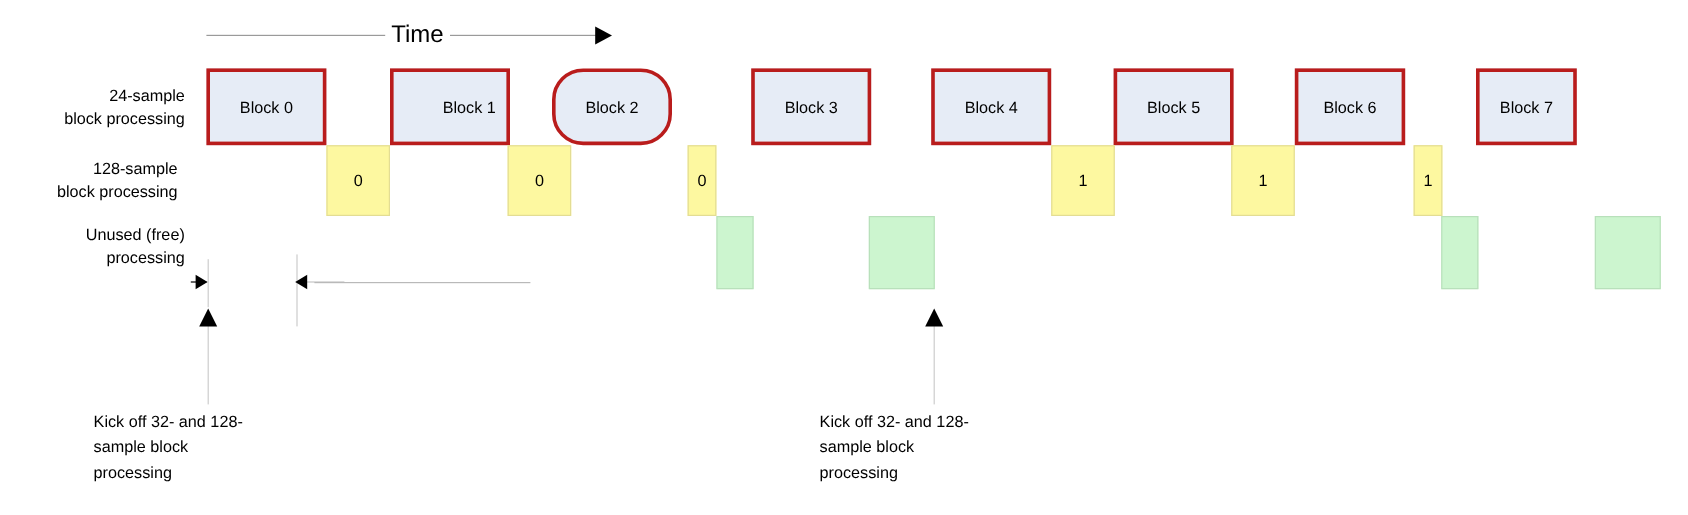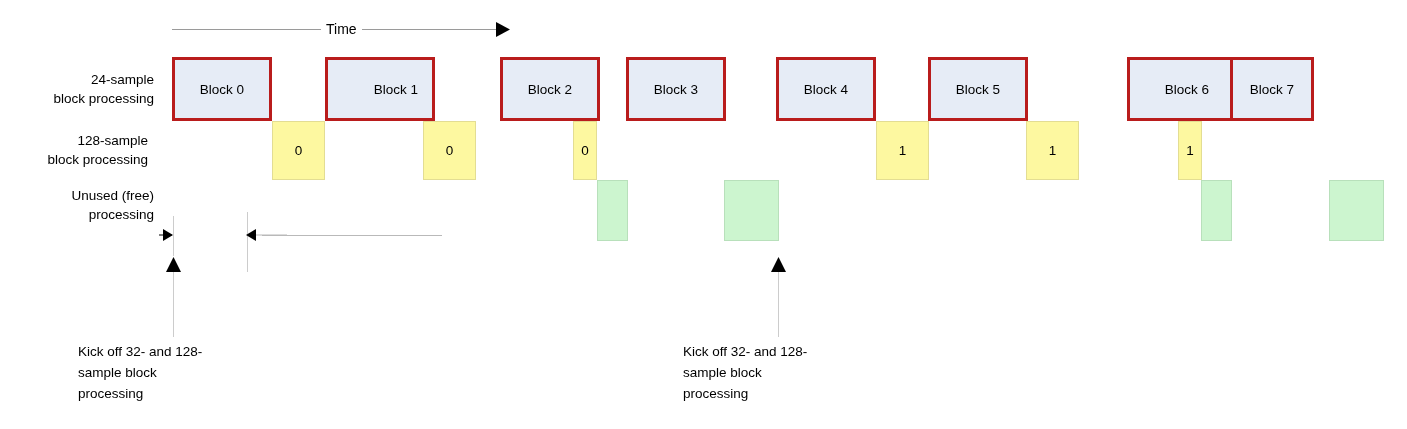--- a/index.html
+++ b/index.html
@@ -44,21 +44,21 @@
     background: #ccf5cf;
     border: 1px solid #b8e0bb;
   }
   .time-axis {
     position: absolute;
     height: 1px;
     background: #9a9a9a;
   }
   .time-word {
     position: absolute;
-    font-size: 14px;
+    font-size: 20px;
     color: #000000;
     background: #ffffff;
     padding: 0 5px;
     line-height: 16px;
   }
   .lead-line {
     position: absolute;
     height: 1px;
     background: #b9b9b9;
   }
@@ -92,36 +92,36 @@
 block processing</div>
   <div class="row-label" style="left:4px; top:131px; width:144px;">128-sample
 block processing</div>
   <div class="row-label" style="left:10px; top:186px; width:144px;">Unused (free)
 processing</div>
 
   <div id="row32">
       <div class="blk blue" style="left: 172px; top: 57px; width: 100px; height: 64px;">
         <span>Block 0</span>
       </div>
-      <div class="blk blue" style="left: 325px; top: 57px; width: 110px; height: 64px; padding-left: 32px;">
+      <div class="blk blue" style="left: 325px; top: 57px; width: 100px; height: 64px; padding-left: 32px;">
         <span>Block 1</span>
       </div>
-      <div class="blk blue" style="left: 500px; top: 57px; width: 100px; height: 64px;">
+      <div class="blk blue" style="left: 460px; top: 57px; width: 100px; height: 64px; border-radius: 26px;">
         <span>Block 2</span>
       </div>
       <div class="blk blue" style="left: 626px; top: 57px; width: 100px; height: 64px;">
         <span>Block 3</span>
       </div>
       <div class="blk blue" style="left: 776px; top: 57px; width: 100px; height: 64px;">
         <span>Block 4</span>
       </div>
       <div class="blk blue" style="left: 928px; top: 57px; width: 100px; height: 64px;">
         <span>Block 5</span>
       </div>
-      <div class="blk blue" style="left: 1079px; top: 57px; width: 120px; height: 64px; margin-left: 48px;">
+      <div class="blk blue" style="left: 1079px; top: 57px; width: 92px; height: 64px;">
         <span>Block 6</span>
       </div>
       <div class="blk blue" style="left: 1230px; top: 57px; width: 84px; height: 64px;">
         <span>Block 7</span>
       </div>
     </div>
 
   <div id="row128">
       <div class="blk yellow" style="left: 272px; top: 121px; width: 53px; height: 59px;">
         <span>0</span>

